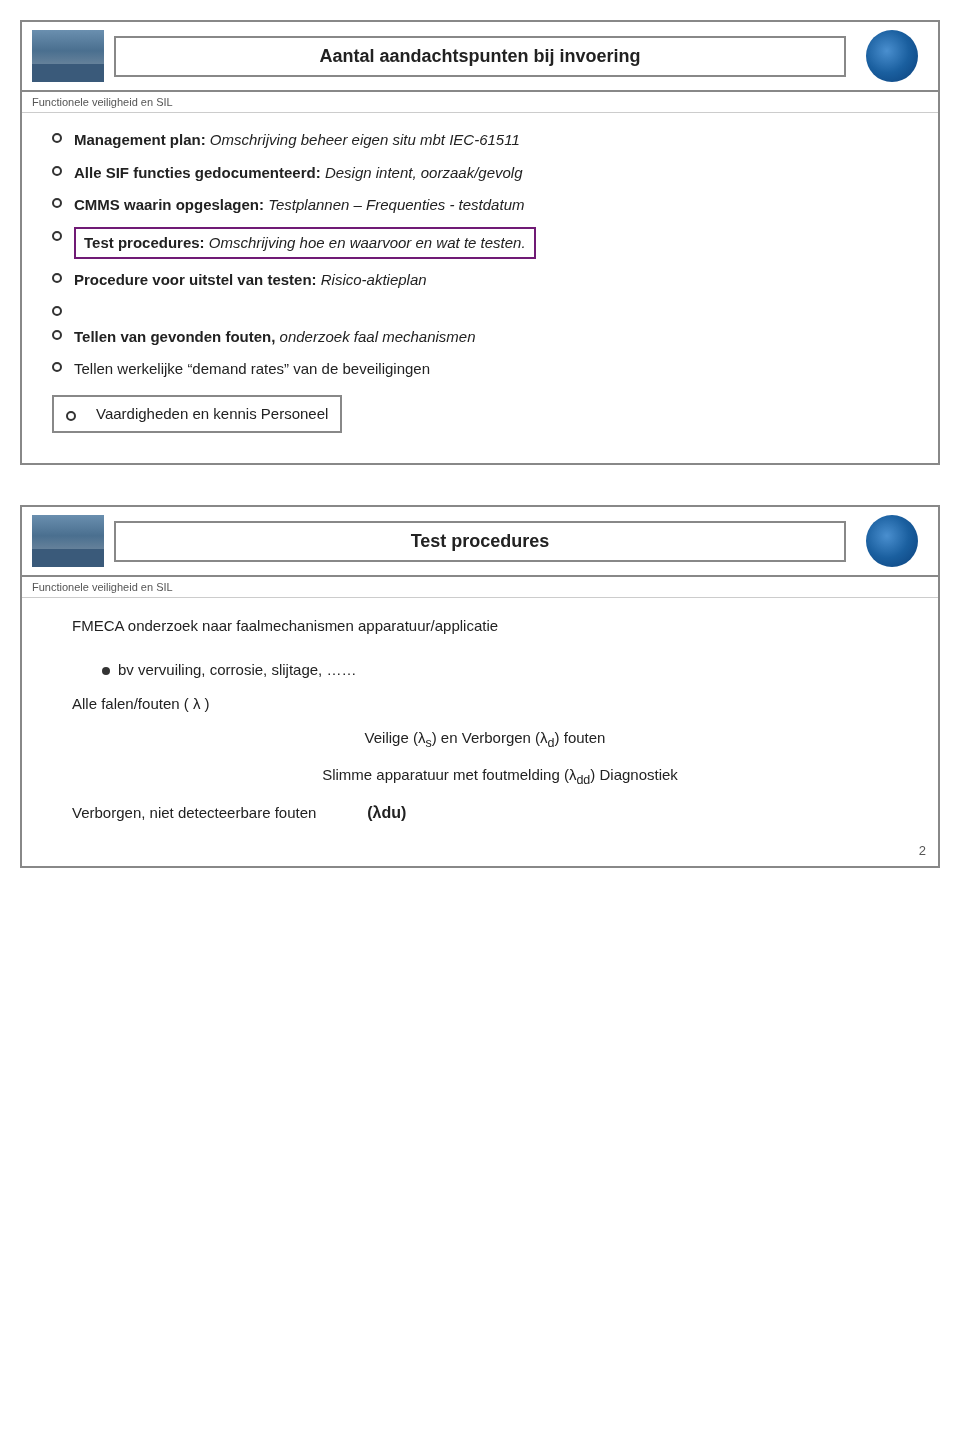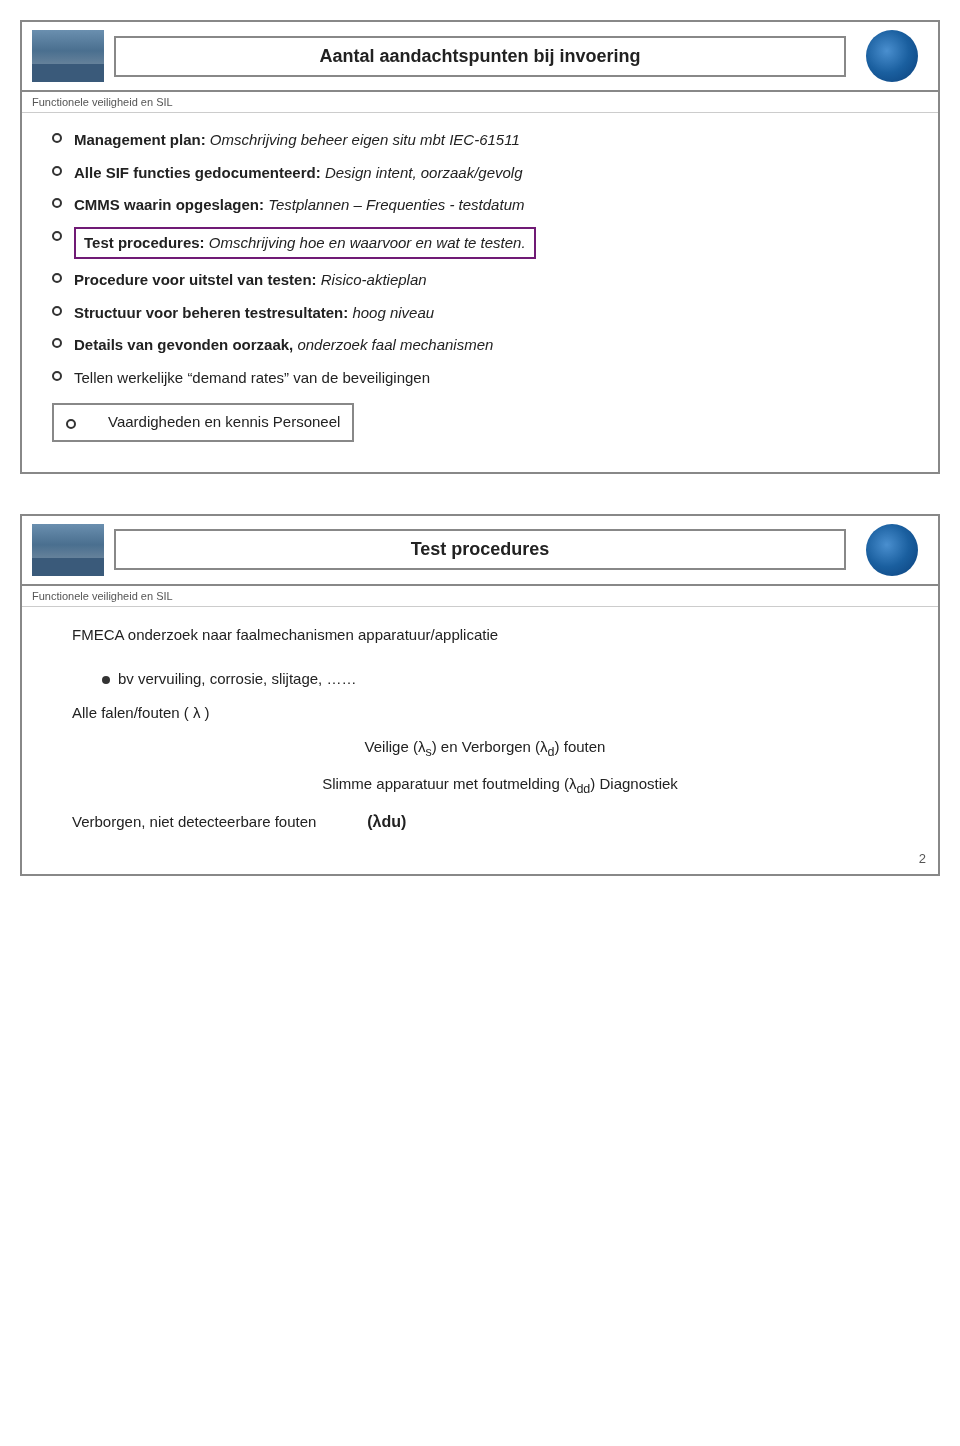--- a/index.html
+++ b/index.html
@@ -99,21 +99,21 @@
       display: inline-block;
     }
     .italic { font-style: italic; }
     .bold { font-weight: bold; }
     .last-bullet-box {
       border: 2px solid #888;
       padding: 6px 12px;
       margin-top: 4px;
       display: flex;
       align-items: center;
-      gap: 20px;
+      gap: 8px;
       text-align: right;
     }
 
     
     .slide2-body {
       padding: 16px 40px 30px 50px;
     }
     .slide2-body .main-title {
       font-size: 16px;
       font-weight: bold;
@@ -174,25 +174,24 @@
       <li>
         <span class="bullet-dot"></span>
         <span style="border: 2px solid #701a75; padding: 3px 8px; display: inline-block;"><span class="bold">Test procedures: </span><span class="italic">Omschrijving hoe en waarvoor en wat te testen.</span></span>
       </li>
       <li>
         <span class="bullet-dot"></span>
         <span><span class="bold">Procedure voor uitstel van testen: </span><span class="italic">Risico-aktieplan</span></span>
       </li>
       <li>
         <span class="bullet-dot"></span>
-        <span><span class="bold">Structuur voor beheren testresultaten: </span><span class="italic">hoog niveau</span></span>
-      </li>
-      <li>
-        <span class="bullet-dot"></span>
-        <span><span class="bold">Details van gevonden oorzaak,  </span><span class="italic">onderzoek faal mechanismen</span></span>
+      </li>
+      <li>
+        <span class="bullet-dot"></span>
+        <span><span class="bold">Tellen van gevonden fouten,  </span><span class="italic">onderzoek faal mechanismen</span></span>
       </li>
       <li>
         <span class="bullet-dot"></span>
         <span>Tellen werkelijke “demand rates” van de beveiligingen</span>
       </li>
       <li style="margin-top: 6px;">
         <div class="last-bullet-box">
           <span class="bullet-dot"></span>
           <span>Vaardigheden en kennis Personeel</span>
         </div>

